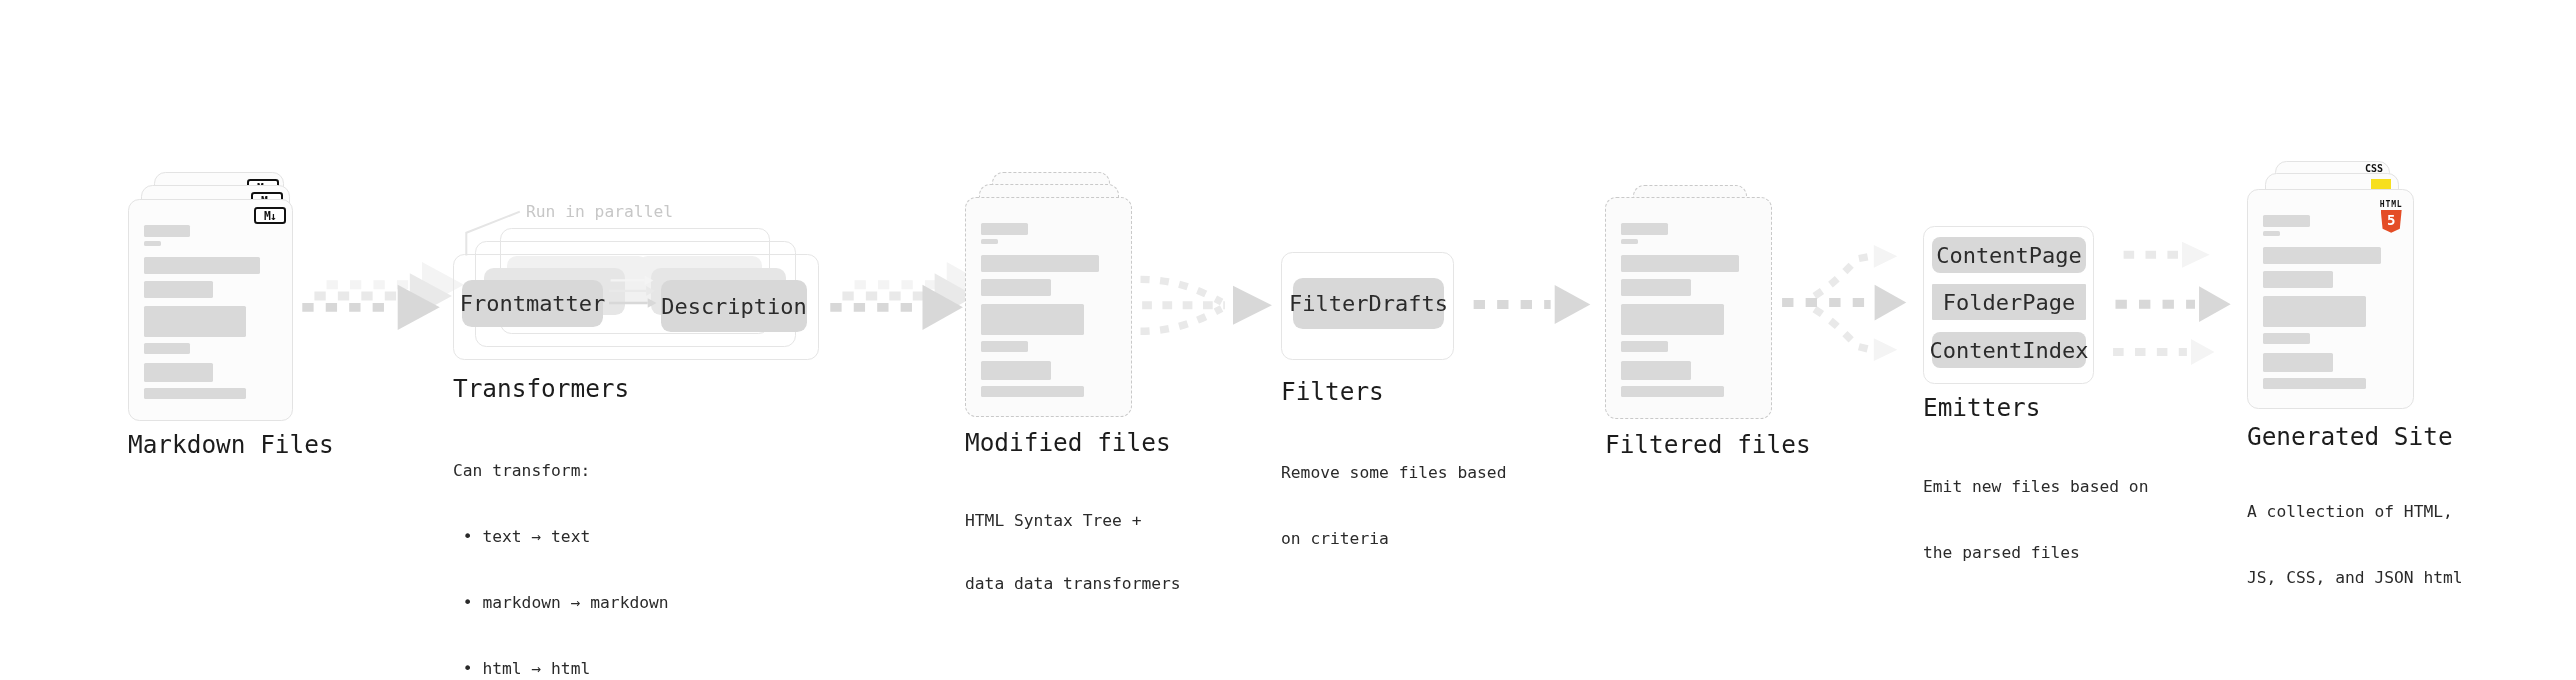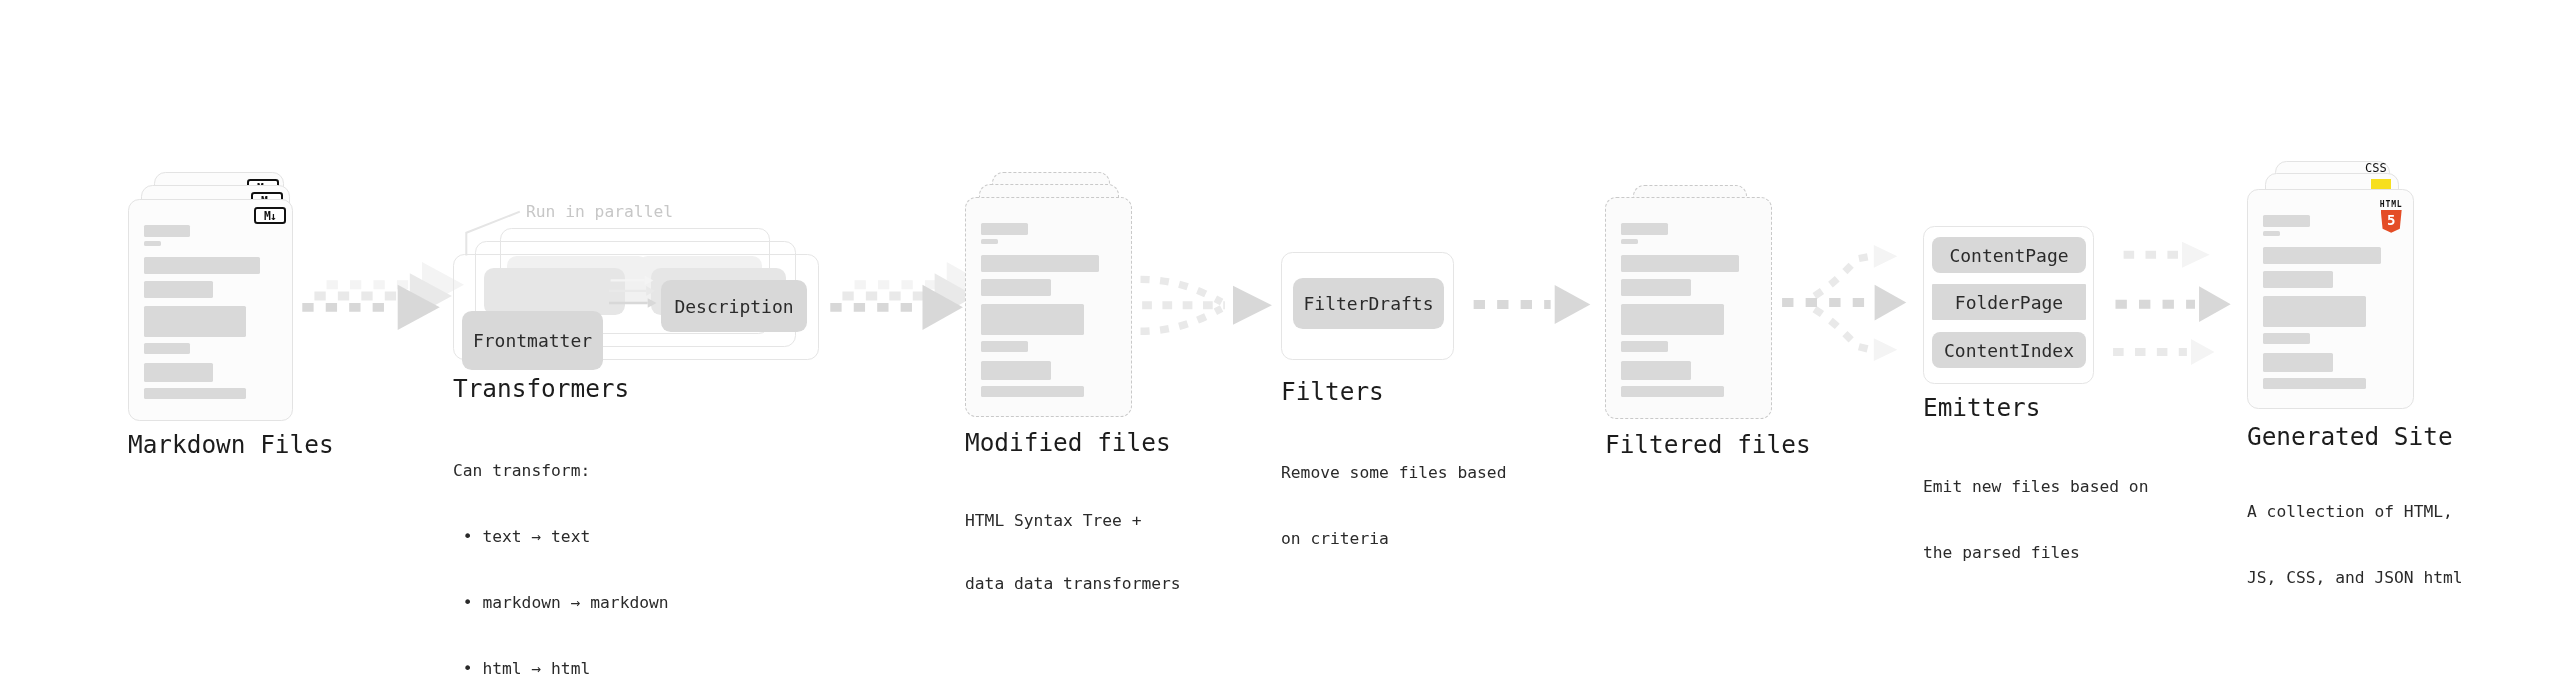--- a/index.html
+++ b/index.html
@@ -20,31 +20,31 @@
     border:2px solid var(--badgeInk,#111); border-radius:3.3px; background:#fff;
     font-size:11.4px; font-weight:bold; line-height:14px; text-align:center; letter-spacing:-0.8px;
     color:var(--badgeInk,#111);
   }
   
   .frame{position:absolute; border:1.6px solid var(--boxBorder,#e5e5e5); border-radius:11.4px; box-sizing:border-box; background:transparent;}
   .frame.filled{background:#ffffff;}
   .node{
     position:absolute; border-radius:9.8px; background:var(--node,#d8d8d8);
     display:flex; align-items:center; justify-content:center;
-    font-size:18px; color:#2b2b2b; box-sizing:border-box;
+    font-size:22px; color:#2b2b2b; box-sizing:border-box;
   }
   .node.back{background:var(--nodeBack,#f1f1f1);}
   .node.mid{background:var(--nodeMid,#e6e6e6);}
   .stage-label{position:absolute; font-size:24.4px; line-height:28px; white-space:pre; color:var(--text,#1c1c1c);}
   .body-text{position:absolute; font-size:16.3px; line-height:22px; white-space:pre; color:var(--body,#2a2a2a);}
   .body-text.lh26{line-height:21px;}
   .annotation{position:absolute; font-size:16.3px; color:var(--muted,#c7c7c7); white-space:pre;}
   
   .css-badge{position:absolute; width:18px; text-align:center;}
-  .css-badge .css-word{font-size:12px; font-weight:normal; color:#111; line-height:7.3px; display:block; letter-spacing:0;}
+  .css-badge .css-word{font-size:10px; font-weight:bold; color:#111; line-height:7.3px; display:block; letter-spacing:0;}
   .css-badge .css-underline{height:3.3px; background:var(--cssBlue,#2c6fdd); margin-top:0.8px; border-radius:0.8px;}
   .js-badge{position:absolute; background:var(--jsYellow,#f7df1e);}
   .html5-logo{position:absolute; width:24.4px; text-align:center;}
   .html5-word{display:block; font-size:8.1px; font-weight:bold; letter-spacing:0.8px; color:#111; line-height:9px;}
   .html5-shield{
     width:21px; height:23px; margin:0.8px auto 0; background:var(--html5Orange,#e44d26);
     clip-path:polygon(0 0,100% 0,91% 82%,50% 100%,9% 82%);
     color:#fff; font-size:14px; font-weight:bold; line-height:21px; text-align:center;
   }
   svg{position:absolute; overflow:visible;}
@@ -91,21 +91,21 @@
   </svg>
 
   <div>
     <div class="frame" style="left:500px; top:228px; width:270px; height:106px; z-index:1;"></div>
     <div class="node back" style="left:507px; top:256px; width:141px; height:47px; z-index:2;"></div>
     <div class="node back" style="left:638px; top:256px; width:124px; height:47px; z-index:2;"></div>
     <div class="frame" style="left:475px; top:241px; width:321px; height:106px; z-index:3;"></div>
     <div class="node mid" style="left:484px; top:268px; width:141px; height:47px; z-index:4;"></div>
     <div class="node mid" style="left:651px; top:268px; width:135px; height:47px; z-index:4;"></div>
     <div class="frame" style="left:453px; top:254px; width:366px; height:106px; z-index:5;"></div>
-    <div class="node" style="left:462px; top:280px; width:141px; height:59px; z-index:6;margin-top:31px;">Frontmatter</div>
+    <div class="node" style="left:462px; top:280px; width:141px; height:47px; z-index:6;">Frontmatter</div>
     <div class="node" style="left:661px; top:280px; width:146px; height:52px; z-index:6;">Description</div>
 
     <svg style="left:609px; top:272px; z-index:6;" width="50" height="41" viewBox="0 0 62 50">
       <line x1="2" y1="10" x2="44" y2="10" style="stroke:var(--arrowFaint)" stroke-width="3"></line>
       <polygon points="44,4 55,10 44,16" style="fill:var(--arrowFaint)"></polygon>
       <line x1="0" y1="23" x2="46" y2="23" style="stroke:var(--arrowLight)" stroke-width="3"></line>
       <polygon points="46,17 57,23 46,29" style="fill:var(--arrowLight)"></polygon>
       <line x1="0" y1="38" x2="48" y2="38" style="stroke:var(--arrow)" stroke-width="3"></line>
       <polygon points="48,32 59,38 48,44" style="fill:var(--arrow)"></polygon>
     </svg>

